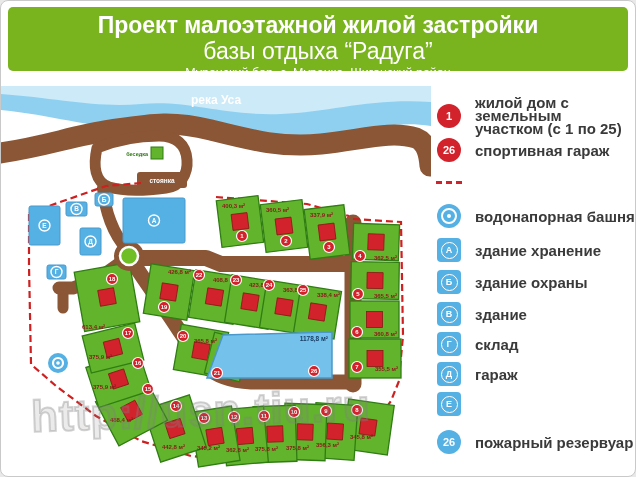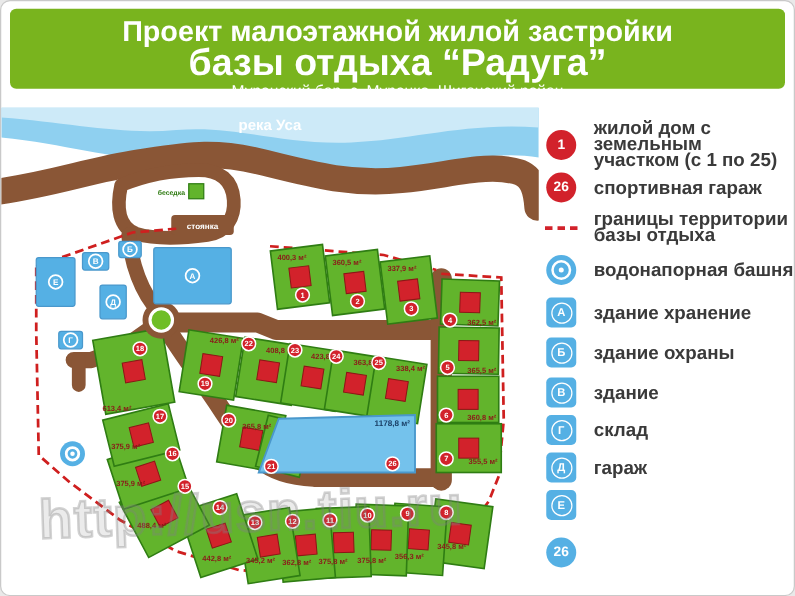--- a/index.html
+++ b/index.html
@@ -1,21 +1,21 @@
 <!DOCTYPE html>
 <html><head>
 <meta charset="utf-8">
 <style>
   html,body{margin:0;padding:0;background:#e9e9e9;}
   .frame{position:relative;width:636px;height:477px;background:#fff;overflow:hidden;
          font-family:"Liberation Sans",sans-serif;border:1px solid #c9c9c9;border-radius:8px;box-sizing:border-box;}
   .header{position:absolute;left:7px;top:6px;width:620px;height:64px;background:#79b41e;border-radius:5px;
           text-align:center;color:#fff;}
   .header .t1{font-size:23px;font-weight:bold;margin-top:5px;line-height:26px;}
-  .header .t2{font-size:30px;font-weight:bold;line-height:26px;}
+  .header .t2{font-size:23px;font-weight:normal;line-height:26px;}
   .header .sub{font-size:12.5px;font-weight:normal;margin-top:2px;}
   #map-svg{position:absolute;left:0;top:85px;}
   .legend{position:absolute;left:430px;top:85px;width:206px;height:392px;}
   .leg-row{position:absolute;left:4px;display:flex;align-items:center;gap:12px;}
   .leg-icon{width:28px;min-width:28px;height:28px;display:flex;align-items:center;justify-content:center;}
   .leg-label{font-size:15px;font-weight:bold;color:#3a3a3a;line-height:13px;white-space:pre-line;}
   .red-circle{width:24px;height:24px;border-radius:50%;background:#d2222b;color:#fff;display:flex;
               align-items:center;justify-content:center;font-size:11px;font-weight:bold;}
   .blue-circle{width:24px;height:24px;border-radius:50%;background:#55b0e4;color:#fff;display:flex;
                align-items:center;justify-content:center;font-size:11px;font-weight:bold;}
@@ -276,22 +276,20 @@
       <div class="leg-row" style="top: 50px;">
         <div class="leg-icon">
           <div class="red-circle">26</div>
         </div>
         <div class="leg-label">спортивная гараж</div>
       </div>
       <div class="leg-row" style="top: 82px;">
         <div class="leg-icon">
           <div class="dashed-sym"></div>
         </div>
-        <div class="leg-label">границы территории
-базы отдыха</div>
       </div>
       <div class="leg-row" style="top: 116px; justify-content: flex-end;">
         <div class="leg-icon">
           <div class="tower-sym">
             <div class="ring">
               <div class="dot"></div>
             </div>
           </div>
         </div>
         <div class="leg-label">водонапорная башня</div>
@@ -340,17 +338,18 @@
         <div class="leg-icon">
           <div class="blue-square">
             <div class="ring">Е</div>
           </div>
         </div>
       </div>
       <div class="leg-row" style="top: 342px;">
         <div class="leg-icon">
           <div class="blue-circle">26</div>
         </div>
+        <div class="leg-label">пожарный резервуар</div>
       </div>
     </div>
 
   <div class="watermark">http://usn.tiu.ru</div>
 </div>
 
 </body></html>

